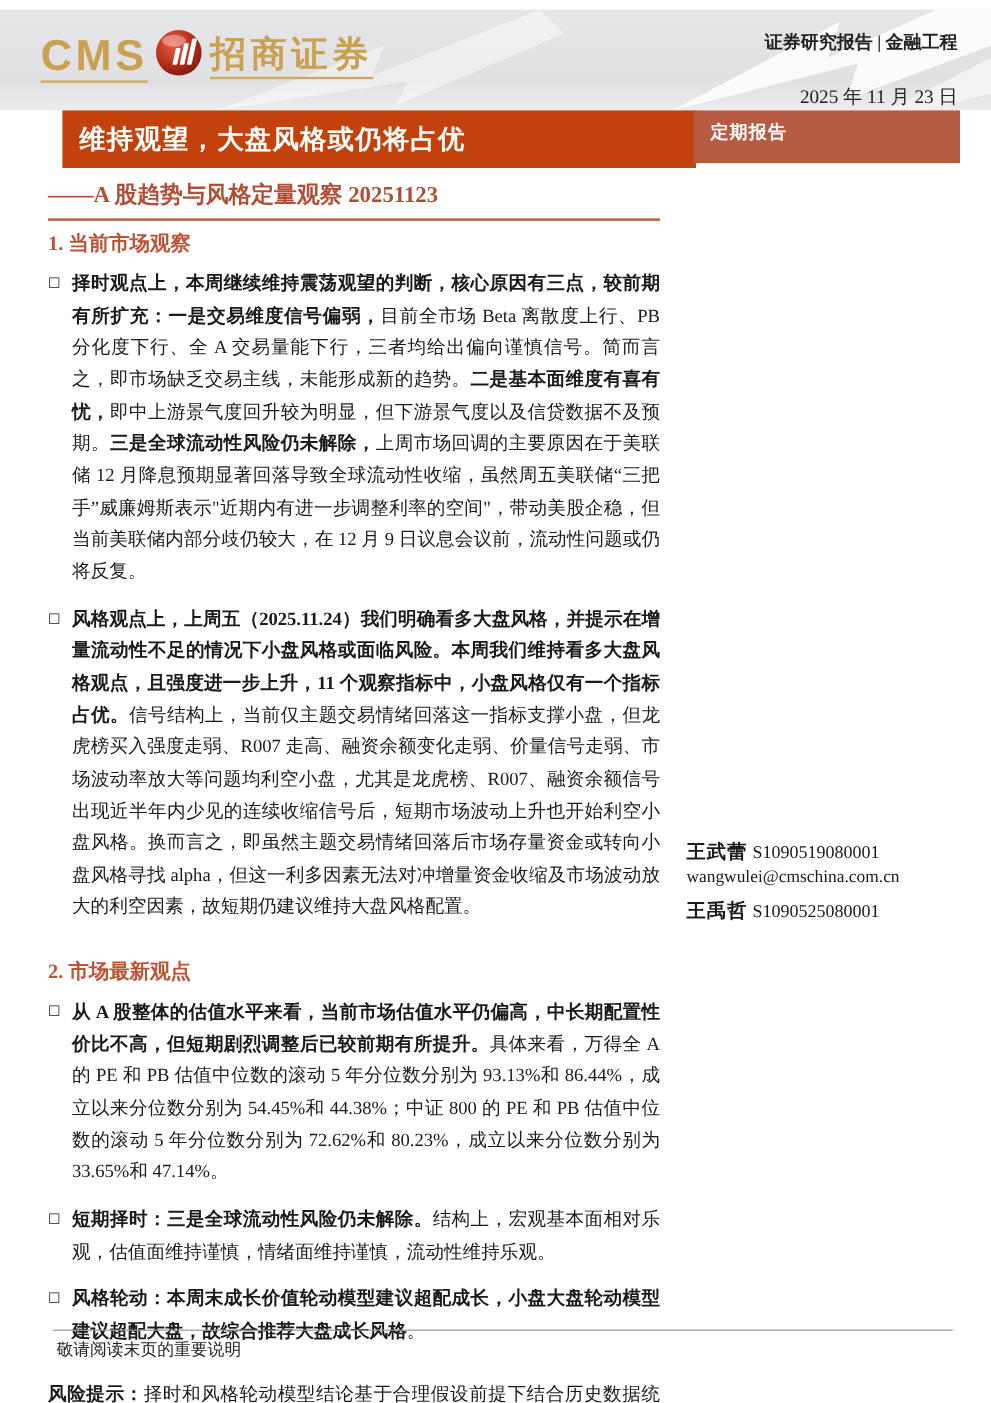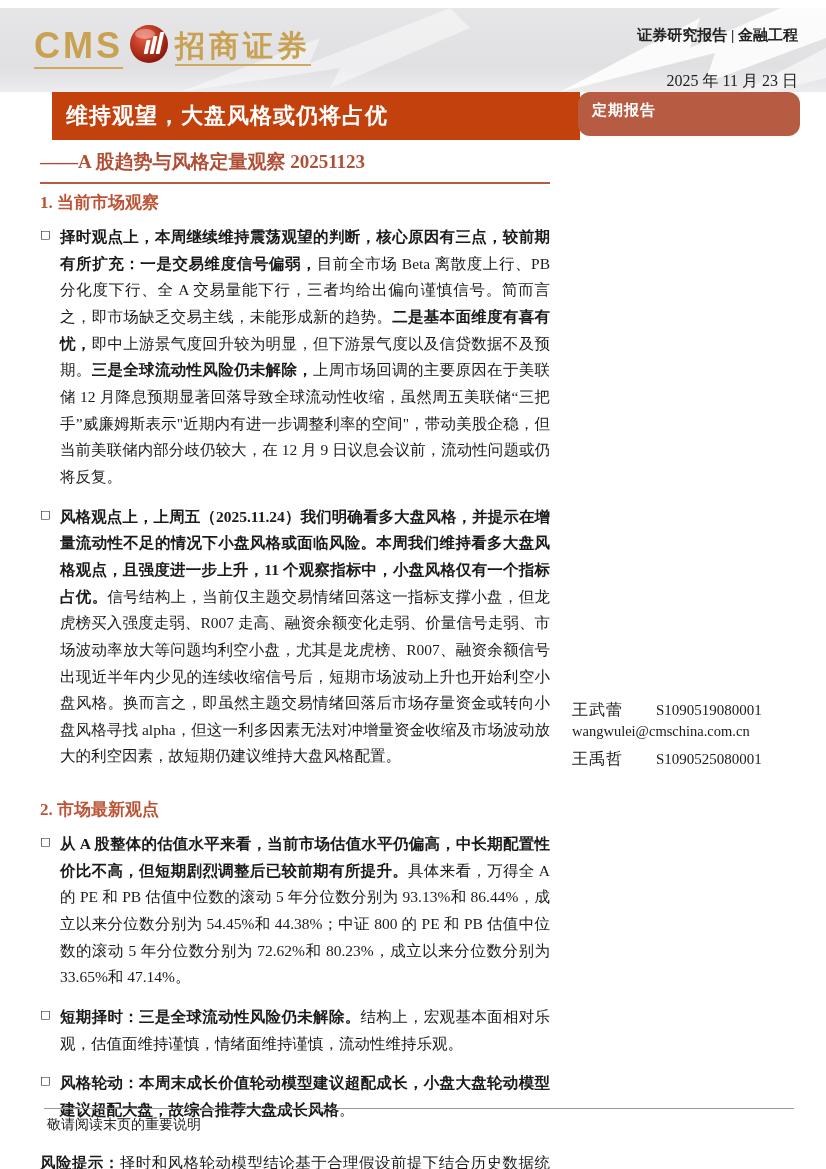--- a/index.html
+++ b/index.html
@@ -63,21 +63,20 @@
     letter-spacing: 1px;
   }
   .badge {
     position: absolute; left: 578px; top: 92px;
     width: 222px; height: 44px;
     background: #b75b42;
     color: #fff;
     padding: 9px 0 0 14px;
     font-size: 15px; font-weight: bold;
     letter-spacing: 1px;
-    border-radius: 12px;
   }
   .subtitle {
     position: absolute; left: 40px; top: 149px;
     color: #b04f36; font-size: 19px; font-weight: bold;
   }
 
   
   .left-col {
     position: absolute; left: 40px; top: 182px;
     width: 510px;
@@ -102,21 +101,21 @@
   .risk-note {
     margin-top: 26px;
     font-size: 15.5px; line-height: 1.72; text-align: justify;
   }
   .risk-label { font-weight: bold; }
 
   
   .analysts { position: absolute; left: 572px; top: 700px; width: 232px; }
   .analyst-row { margin-bottom: 9px; }
   .analyst-head { display: flex; align-items: baseline; }
-  .analyst-name { font-weight: normal; font-size: 16px; margin-right: 33px; letter-spacing: 1px; }
+  .analyst-name { font-weight: bold; font-size: 16px; margin-right: 4px; letter-spacing: 1px; }
   .analyst-cert { font-size: 15px; }
   .analyst-email { font-size: 14.5px; margin-top: 2px; }
 
   
   .footer-line {
     position: absolute; left: 44px; top: 1108px;
     width: 750px; border-top: 1px solid #9a9a9a;
   }
   .footer-text {
     position: absolute; left: 47px; top: 1116px;

